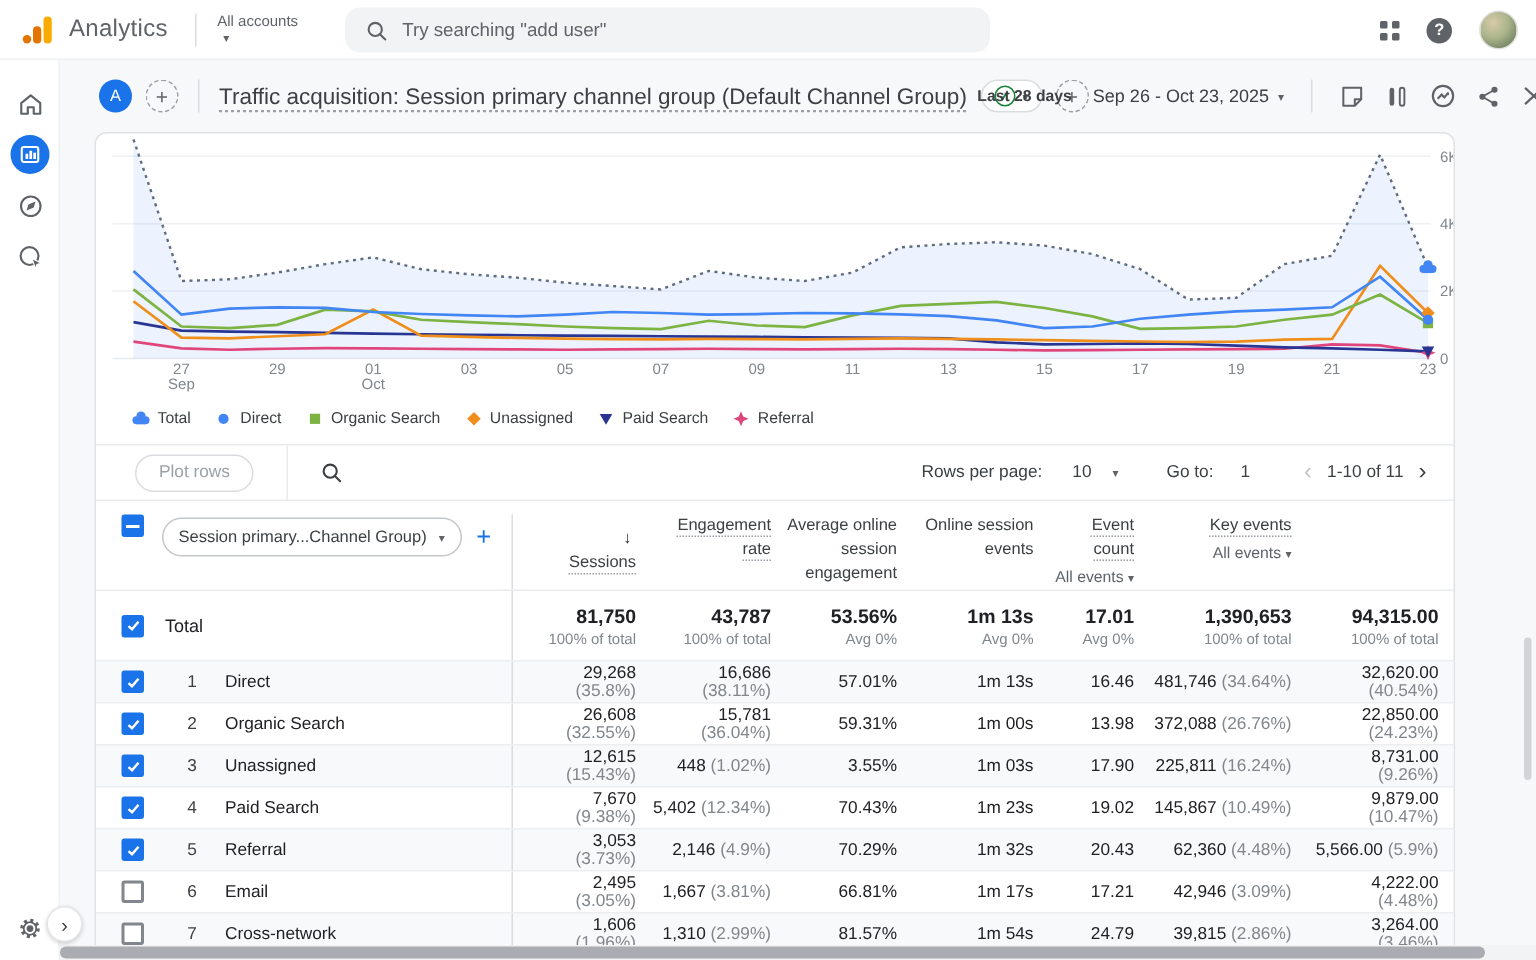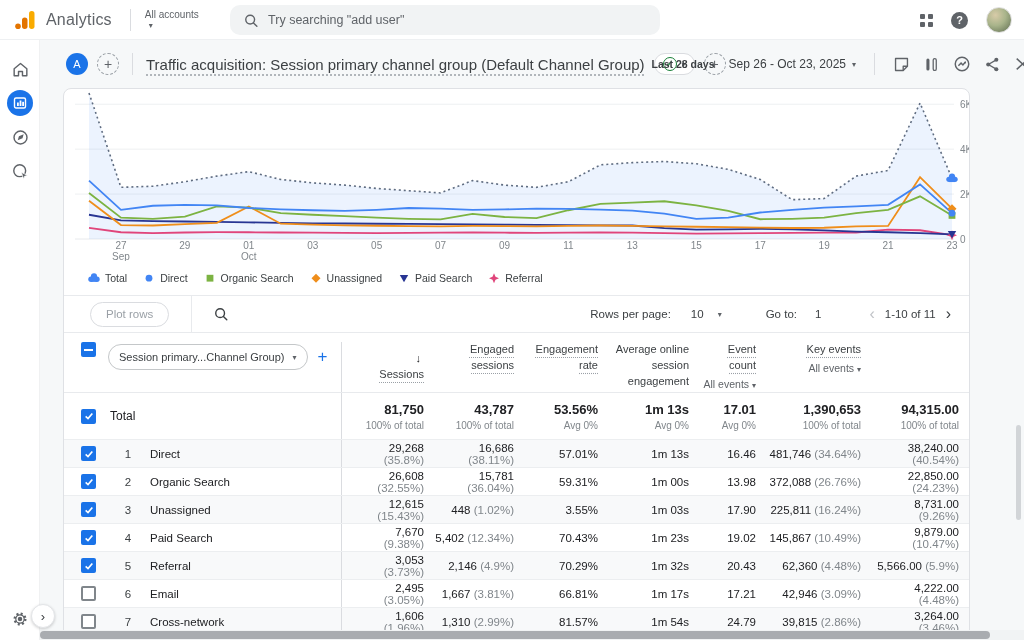--- a/index.html
+++ b/index.html
@@ -56,21 +56,21 @@
   .chart-divider { height:1px; background:#e8eaed; margin-top:6px; }
 
   
   .controls { display:flex; align-items:center; height:37px; border-bottom:1px solid #e8eaed; position:relative; }
   .plot-rows { margin-left:26px; height:25px; padding:0 15px; border:1px solid #dadce0; border-radius:14px; background:#fff; color:#9aa0a6; font-size:11.5px; display:flex; align-items:center; cursor:default; font-family:"Liberation Sans",sans-serif; }
   .ctl-divider { width:1px; height:37px; background:#e8eaed; margin-left:22px; }
   .tbl-search { display:flex; align-items:center; gap:10px; margin-left:22px; flex:1; }
   .tbl-search input { border:none; outline:none; font-size:12px; color:#3c4043; width:220px; background:transparent; font-family:"Liberation Sans",sans-serif; }
   .tbl-search input::placeholder { color:#5f6368; }
   .pager { display:flex; align-items:center; font-size:11.5px; color:#3c4043; margin-right:14px; gap:6px; }
-  .pager .gap-l { margin-left:38px; }
+  .pager .gap-l { margin-left:26px; }
   .pager .chev { font-size:16px; line-height:1; cursor:pointer; padding:0 4px; }
   .pager .chev.disabled { color:#c0c3c7; cursor:default; }
 
   
   .tgrid { display:grid; grid-template-columns:44px 40px 193px 93px 90px 84px 91px 67px 105px 98px; align-items:center; }
   .thead { min-height:57px; align-items:start; padding-top:9px; }
   .th { font-size:11px; color:#3c4043; text-align:right; padding-right:10px; line-height:1.45; }
   .dotted-u { text-decoration:underline dotted #9aa0a6; text-underline-offset:4px; }
   .th .arrow { margin-right:3px; color:#202124; }
   .th-sub { display:block; color:#5f6368; font-size:10.5px; margin-top:3px; cursor:pointer; }
@@ -370,23 +370,23 @@
           <span>Session primary...Channel Group)</span>
           <span class="sm-caret">▾</span>
         </div>
         <span class="plus-blue">+</span>
       </div>
 
     <div class="th col-div" style="align-self: stretch;">
           <span class="arrow">↓</span>
           <span class="dotted-u">Sessions</span>
         </div>
-        <div class="th"><span class="dotted-u">Engaged sessions</span></div>
         <div class="th"><span class="dotted-u">Engagement rate</span></div>
         <div class="th"><span class="">Average online session engagement</span></div>
+        <div class="th"><span class="">Online session events</span></div>
         <div class="th"><span class="dotted-u">Event count</span><span class="th-sub">All events <span class="sm-caret">▾</span></span></div>
         <div class="th"><span class="dotted-u">Key events</span><span class="th-sub">All events <span class="sm-caret">▾</span></span></div>
       </div>
 
     <div class="tgrid trow-total" id="total-row">
       <span class="cb on">
         <svg width="10" height="10" viewBox="0 0 12 12">
             <path d="M2 6.5 L4.8 9 L10 3" fill="none" stroke="#fff" stroke-width="2"></path>
           </svg>
       </span>
@@ -433,21 +433,21 @@
           <span class="row-name">Direct</span>
           <div class="td m col-div">
             <span class="cellv">29,268</span> 
             <span class="cellp">(35.8%)</span>
           </div>
           <div class="td m"><span class="cellv">16,686</span> <span class="cellp">(38.11%)</span></div>
           <div class="td m"><span class="cellv">57.01%</span></div>
           <div class="td m"><span class="cellv">1m 13s</span></div>
           <div class="td m"><span class="cellv">16.46</span></div>
           <div class="td m"><span class="cellv">481,746</span> <span class="cellp">(34.64%)</span></div>
-          <div class="td m"><span class="cellv">38,240.00</span> <span class="cellp">(40.54%)</span></div>
+          <div class="td m"><span class="cellv">32,620.00</span> <span class="cellp">(40.54%)</span></div>
         </div>
         <div class="tgrid trow">
           <span class="cb on">
             <svg width="10" height="10" viewBox="0 0 12 12">
               <path d="M2 6.5 L4.8 9 L10 3" fill="none" stroke="#fff" stroke-width="2"></path>
             </svg>
           </span>
           <span class="row-idx">2</span>
           <span class="row-name">Organic Search</span>
           <div class="td m col-div">

